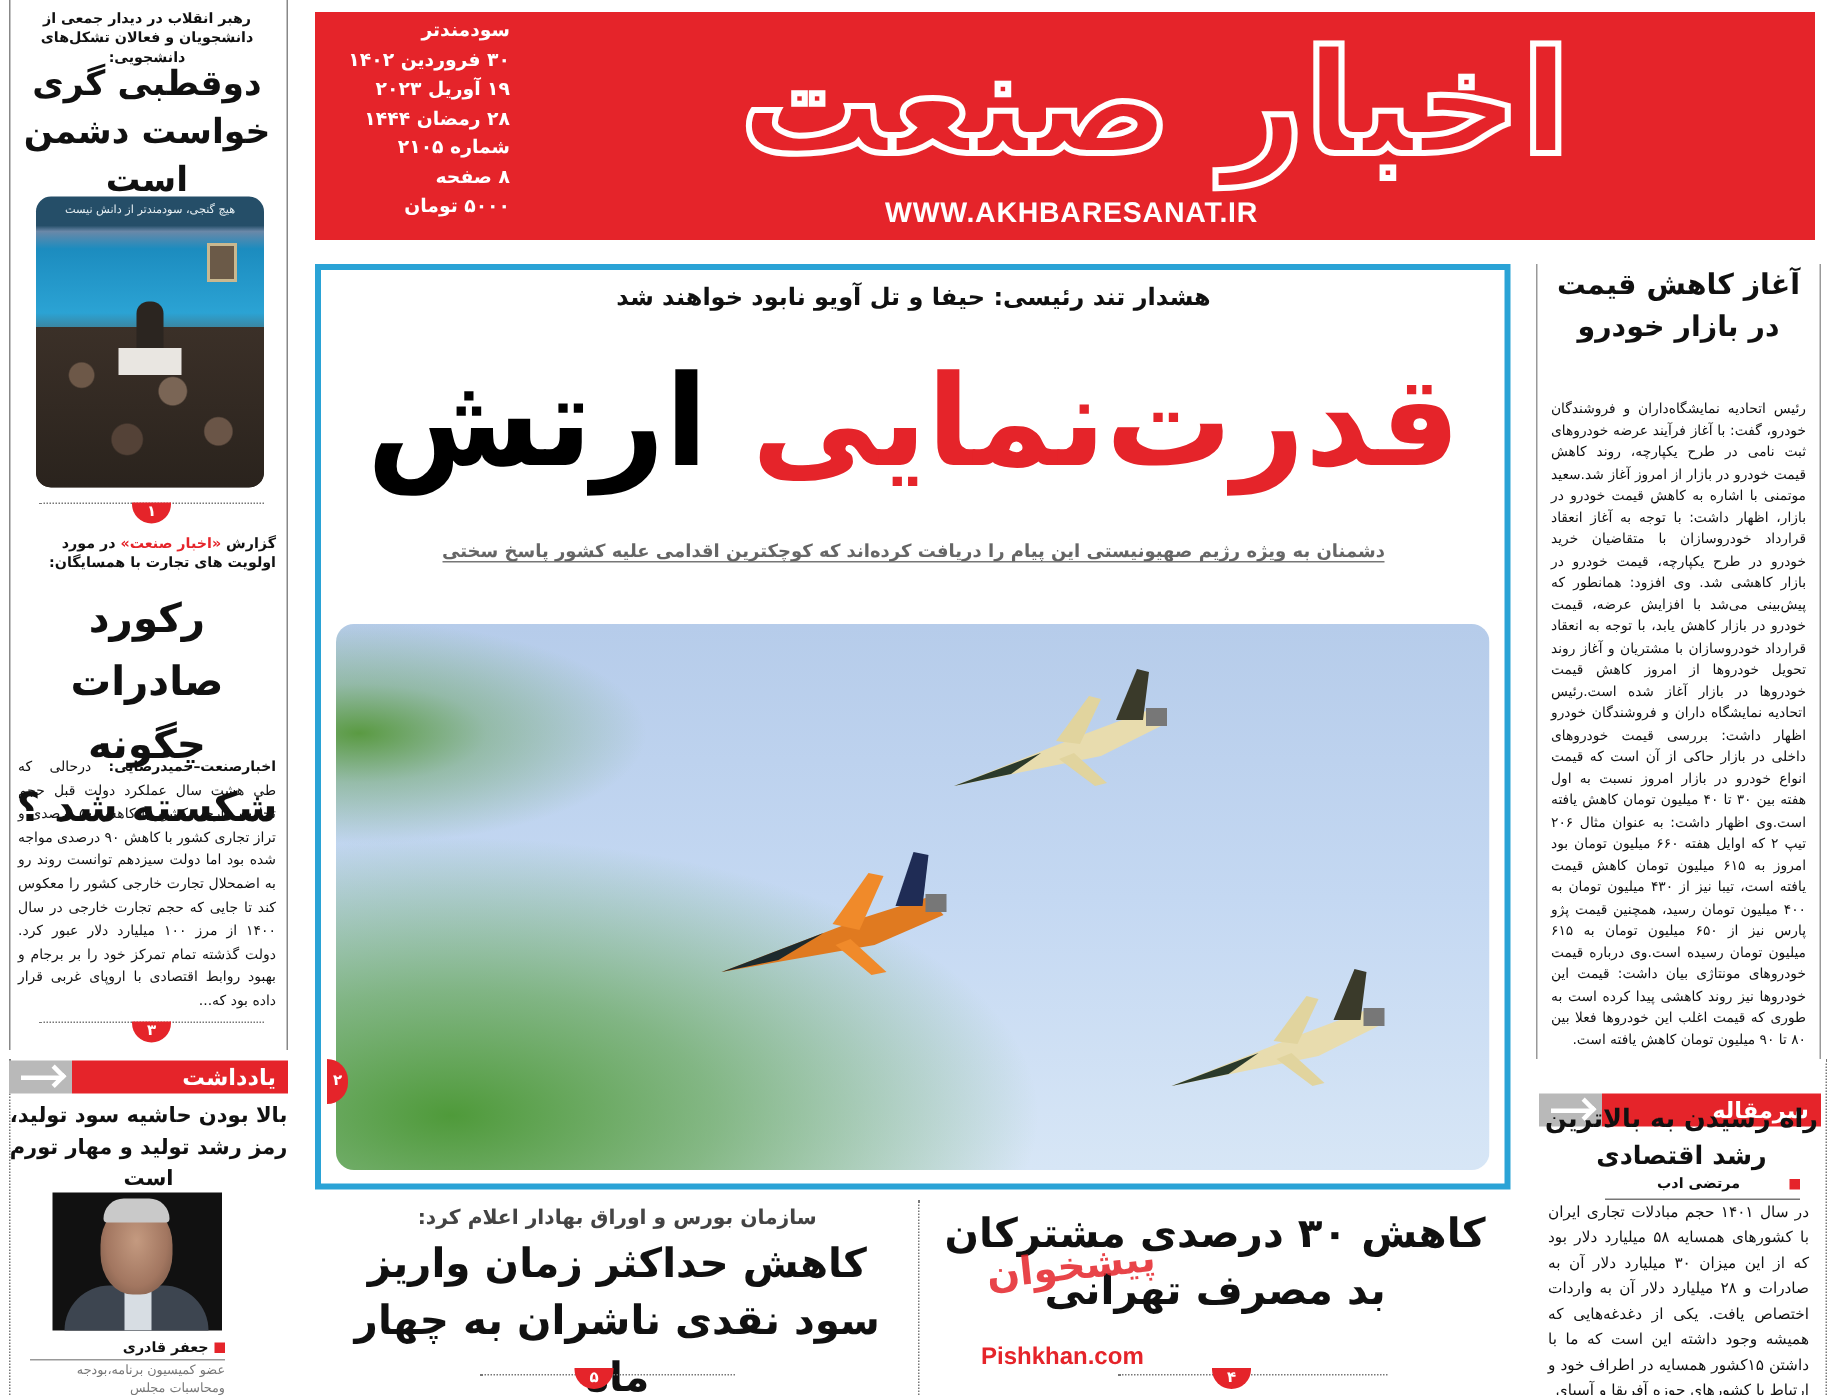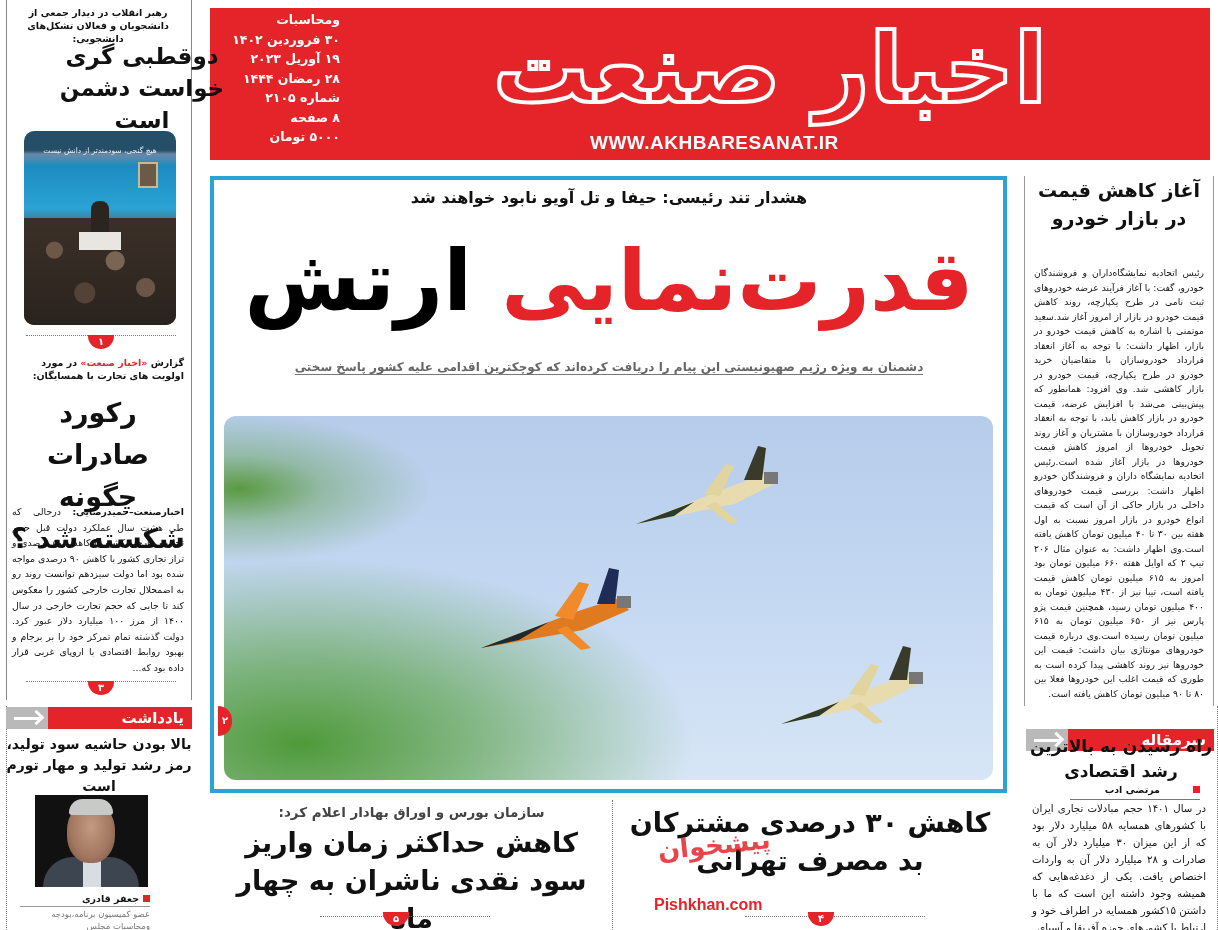--- a/index.html
+++ b/index.html
@@ -10,23 +10,23 @@
 
   
   .masthead { left: 210px; top: 8px; width: 1000px; height: 152px; background: #e5242a; }
   .masthead-info { left: 220px; top: 10px; width: 120px; color: #fff; font-size: 12.5px; font-weight: bold; line-height: 19.5px; text-align: right; direction: rtl; }
   .logo { left: 340px; top: 14px; width: 860px; height: 110px; display: flex; align-items: center; justify-content: center; color: #e5242a; font-size: 96px; font-weight: bold; font-family: "DejaVu Sans", sans-serif; -webkit-text-stroke: 4px #ffffff; letter-spacing: 4px; }
   .logo-url { left: 590px; top: 132px; width: 320px; color: #fff; font-family: "Liberation Sans", sans-serif; font-weight: bold; font-size: 19px; direction: ltr; text-align: left; letter-spacing: 0.5px; }
 
   
   .left-col { left: 6px; top: 0; width: 186px; height: 700px; border-left: 1px solid #888; border-right: 1px solid #888; }
   .l-kicker { left: 8px; top: 6px; width: 180px; font-size: 9.5px; font-weight: bold; text-align: center; line-height: 13px; }
-  .l-title1 { left: 8px; top: 40px; width: 180px; font-size: 23px; font-weight: bold; text-align: center; line-height: 32px; margin-left: 44px; }
+  .l-title1 { left: 8px; top: 40px; width: 180px; font-size: 23px; font-weight: bold; text-align: center; line-height: 32px; }
   .l-photo { left: 24px; top: 131px; width: 152px; height: 194px; border-radius: 10px; overflow: hidden; background: linear-gradient(180deg, #254e68 0%, #254e68 10%, #6a88a8 12%, #1c8cbf 18%, #2ba3d4 40%, #5a4a3c 55%, #3a3430 75%, #28241f 100%); }
-  .l-photo-cap { position: absolute; top: 15px; left: 0; width: 100%; text-align: center; color: #e8f0f4; font-size: 7.5px; }
+  .l-photo-cap { position: absolute; top: 4px; left: 0; width: 100%; text-align: center; color: #e8f0f4; font-size: 7.5px; }
   .l-photo-crowd { position: absolute; bottom: 0; left: 0; width: 100%; height: 55%; background: radial-gradient(circle at 20% 30%, #6d5848 0 8px, transparent 9px), radial-gradient(circle at 60% 40%, #7a6555 0 9px, transparent 10px), radial-gradient(circle at 40% 70%, #544237 0 10px, transparent 11px), radial-gradient(circle at 80% 65%, #6a5547 0 9px, transparent 10px), linear-gradient(#3b3028, #2a231d); }
   .l-photo-person { position: absolute; top: 36%; left: 44%; width: 18px; height: 34px; background: #2b2520; border-radius: 8px 8px 2px 2px; }
   .l-photo-sign { position: absolute; top: 52%; left: 36%; width: 42px; height: 18px; background: #e9e6e1; }
   .l-photo-portrait { position: absolute; top: 16%; right: 12%; width: 20px; height: 26px; background: #6b5a48; border: 2px solid #c9b890; }
 
   .page-badge { width: 26px; height: 14px; background: #e5242a; border-radius: 0 0 13px 13px; color: #fff; font-size: 10px; font-weight: bold; text-align: center; line-height: 13px; }
   .dotline { height: 0; border-top: 1px dotted #777; }
 
   .l-kicker2 { left: 8px; top: 356px; width: 176px; font-size: 9.5px; font-weight: bold; text-align: right; line-height: 13px; }
   .l-kicker2 .red { color: #e5242a; }
@@ -83,21 +83,21 @@
   .right-bottom { left: 1024px; top: 706px; width: 194px; height: 224px; border-right: 1px dotted #777; }
   .r-title2 { left: 1026px; top: 734px; width: 190px; font-size: 17px; font-weight: bold; text-align: center; line-height: 25px; }
   .r-byline { left: 1070px; top: 784px; width: 130px; justify-content: flex-start; border-bottom: 1px solid #777; padding-bottom: 4px; gap: 33px; }
   .r-body2 { left: 1032px; top: 800px; width: 174px; font-size: 10.2px; line-height: 17px; text-align: justify; text-align-last: right; }
 </style>
 </head>
 <body>
 
 <div class="abs masthead"></div>
 <div class="abs masthead-info">
-  <div>ومحاسبات</div>
+  <div>سودمندتر</div>
   <div>۳۰ فروردین ۱۴۰۲</div>
   <div>۱۹ آوریل ۲۰۲۳</div>
   <div>۲۸ رمضان ۱۴۴۴</div>
   <div>شماره ۲۱۰۵</div>
   <div>۸ صفحه</div>
   <div>۵۰۰۰ تومان</div>
 </div>
 <div class="abs logo">اخبار صنعت</div>
 <div class="abs logo-url">WWW.AKHBARESANAT.IR</div>
 

